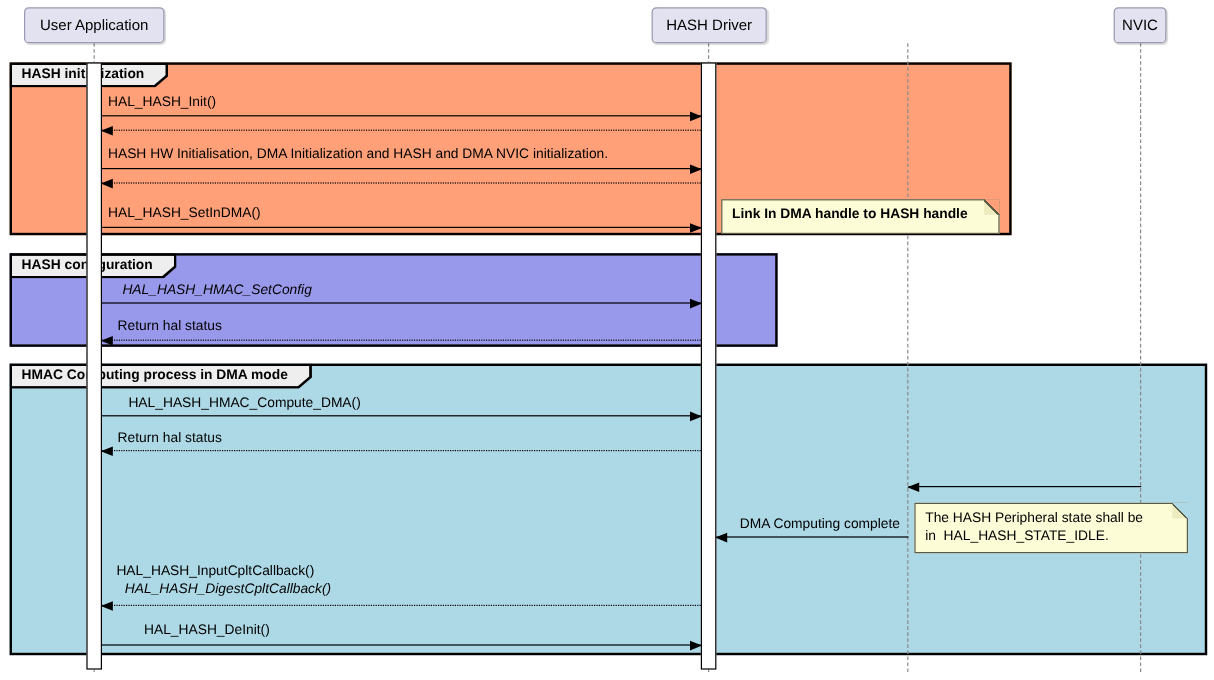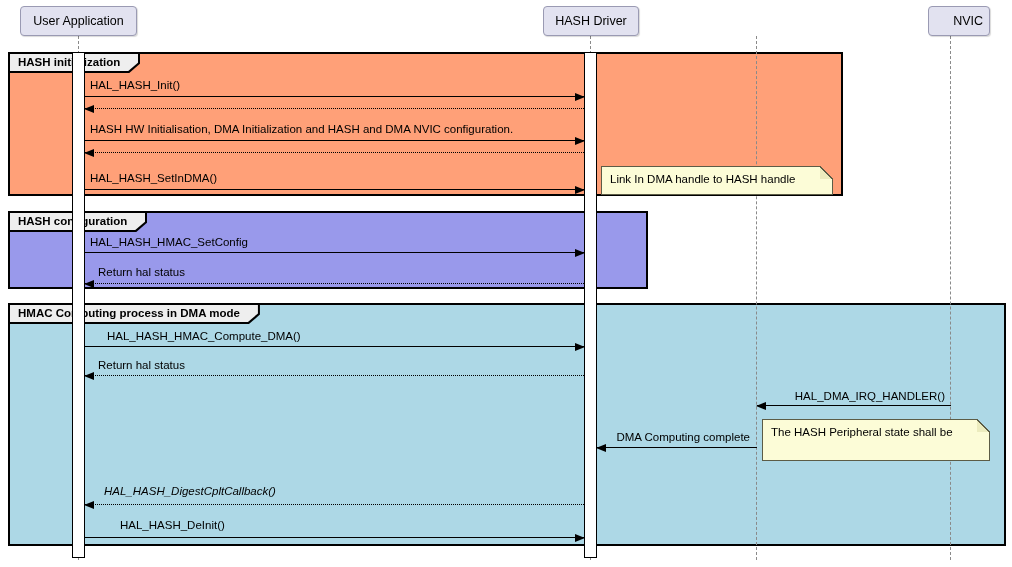--- a/index.html
+++ b/index.html
@@ -70,64 +70,65 @@
   <div class="life" style="left:590px;"></div>
   <div class="life" style="left:756px;"></div>
   <div class="life" style="left:950px;"></div>
 
   <div class="pbox" style="left:20px;width:117px;">
       <span>User Application</span>
     </div>
   <div class="pbox" style="left:543px;width:96px;">
       <span>HASH Driver</span>
     </div>
-  <div class="pbox" style="left:928px;width:62px;justify-content:flex-end;">
+  <div class="pbox" style="left:928px;width:44px;">
       <span>NVIC</span>
     </div>
 
   <div class="bar" style="left:72px;top:52px;height:504px;"></div>
   <div class="bar" style="left:584px;top:52px;height:504px;"></div>
 
-  <div class="note" style="left:601px;top:166px;width:232px;height:29px;--frame:#FFA078;">
+  <div class="note" style="left:601px;top:166px;width:232px;height:29px;font-weight:bold;--frame:#FFA078;">
     <div class="nline">Link In DMA handle to HASH handle</div>
   </div>
   <div class="note" style="left:762px;top:419px;width:228px;height:42px;--frame:#ADD8E6;">
     <div class="nline">The HASH Peripheral state shall be</div>
+    <div class="nline">in  HAL_HASH_STATE_IDLE.</div>
   </div>
 
   <div class="msg" style="left:90px;top:78px;">HAL_HASH_Init()</div>
   <div class="arr arr-solid head-r" style="left:85px;top:96px;width:499px;"></div>
 
   <div class="arr arr-dot head-l" style="left:85px;top:108px;width:499px;"></div>
 
-  <div class="msg" style="left:90px;top:122px;">HASH HW Initialisation, DMA Initialization and HASH and DMA NVIC configuration.</div>
+  <div class="msg" style="left:90px;top:122px;">HASH HW Initialisation, DMA Initialization and HASH and DMA NVIC initialization.</div>
   <div class="arr arr-solid head-r" style="left:85px;top:140px;width:499px;"></div>
 
   <div class="arr arr-dot head-l" style="left:85px;top:152px;width:499px;"></div>
 
   <div class="msg" style="left:90px;top:171px;">HAL_HASH_SetInDMA()</div>
   <div class="arr arr-solid head-r" style="left:85px;top:189px;width:499px;"></div>
 
-  <div class="msg" style="left:90px;top:235px;">HAL_HASH_HMAC_SetConfig</div>
+  <div class="msg" style="left:102px;top:235px;font-style:italic;">HAL_HASH_HMAC_SetConfig</div>
   <div class="arr arr-solid head-r" style="left:85px;top:252px;width:499px;"></div>
 
   <div class="msg" style="left:98px;top:265px;">Return hal status</div>
   <div class="arr arr-dot head-l" style="left:85px;top:283px;width:499px;"></div>
 
   <div class="msg" style="left:107px;top:329px;">HAL_HASH_HMAC_Compute_DMA()</div>
   <div class="arr arr-solid head-r" style="left:85px;top:346px;width:499px;"></div>
 
   <div class="msg" style="left:98px;top:358px;">Return hal status</div>
   <div class="arr arr-dot head-l" style="left:85px;top:375px;width:499px;"></div>
 
-  <div class="msg" style="left:757px;top:389px;width:188px;text-align:right;">HAL_DMA_IRQ_HANDLER()</div>
   <div class="arr arr-solid head-l" style="left:757px;top:405px;width:194px;"></div>
 
   <div class="msg" style="left:595px;top:430px;width:155px;text-align:right;">DMA Computing complete</div>
   <div class="arr arr-solid head-l" style="left:597px;top:447px;width:160px;"></div>
 
+  <div class="msg" style="left:97px;top:469px;">HAL_HASH_InputCpltCallback()</div>
   <div class="msg" style="left:104px;top:484px;font-style:italic;">HAL_HASH_DigestCpltCallback()</div>
   <div class="arr arr-dot head-l" style="left:85px;top:504px;width:499px;"></div>
 
   <div class="msg" style="left:90px;top:518px;margin-left:30px;">HAL_HASH_DeInit()</div>
   <div class="arr arr-solid head-r" style="left:85px;top:537px;width:499px;"></div>
 
 </div>
 
 </body></html>

